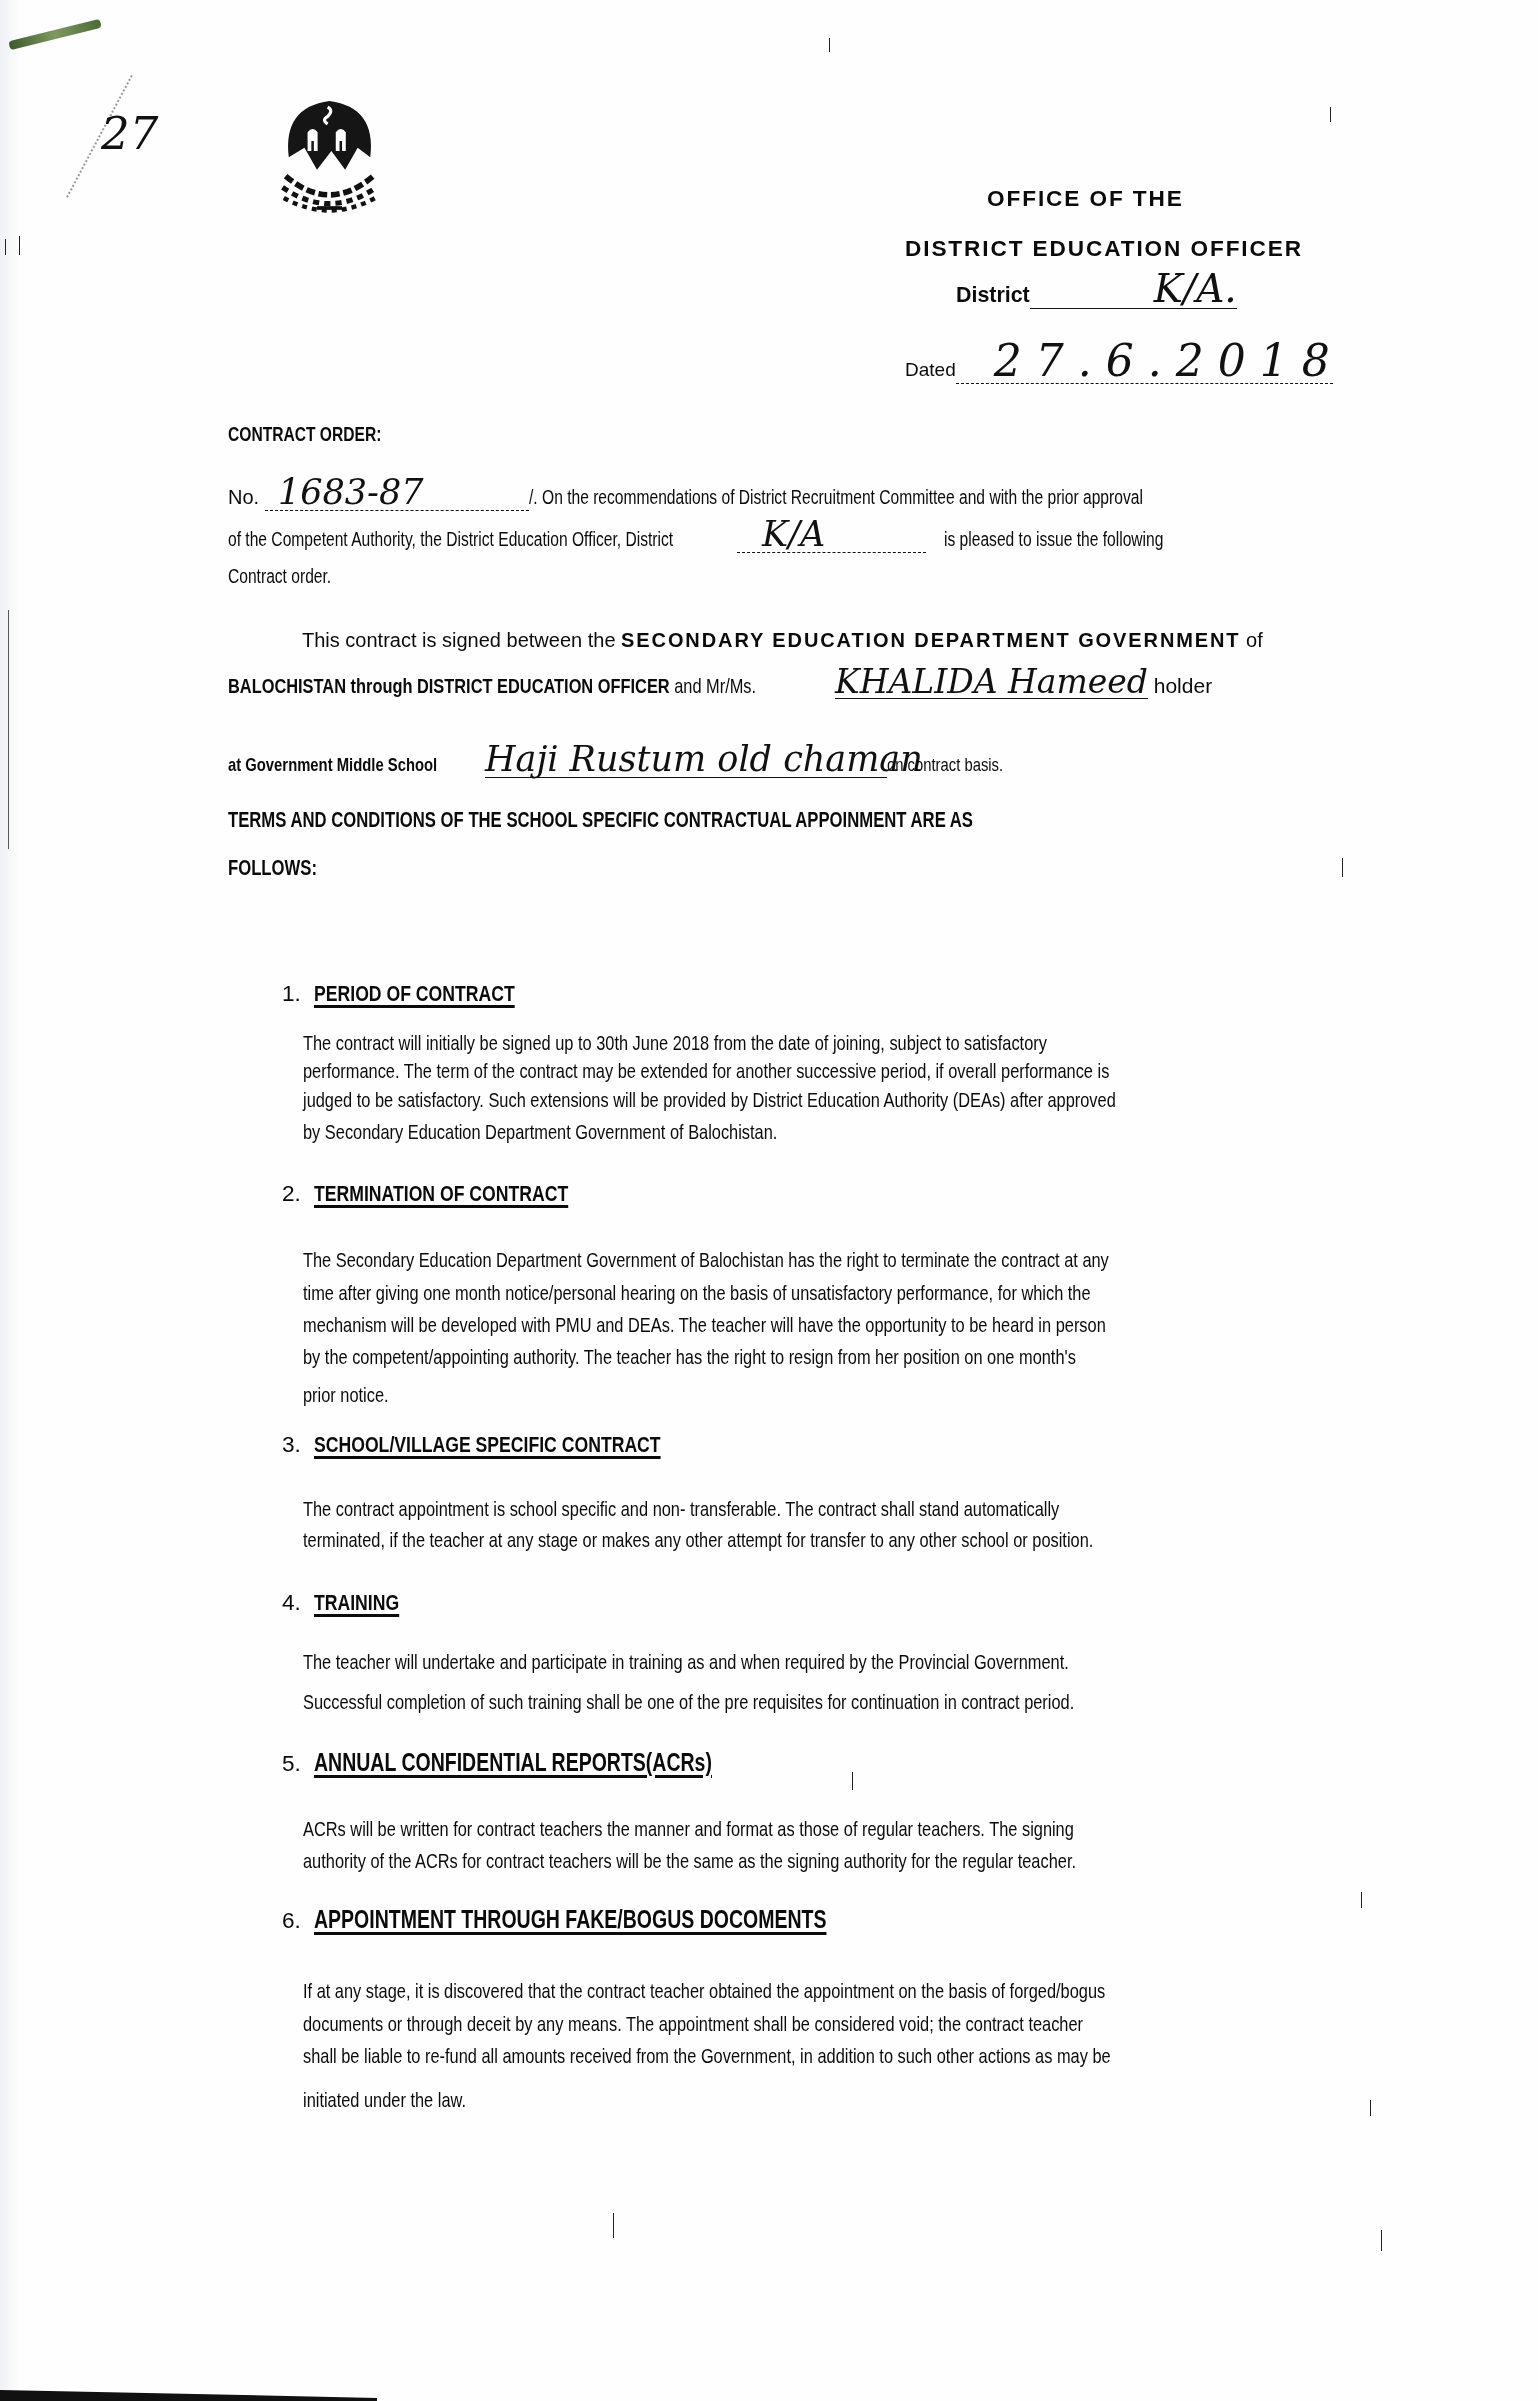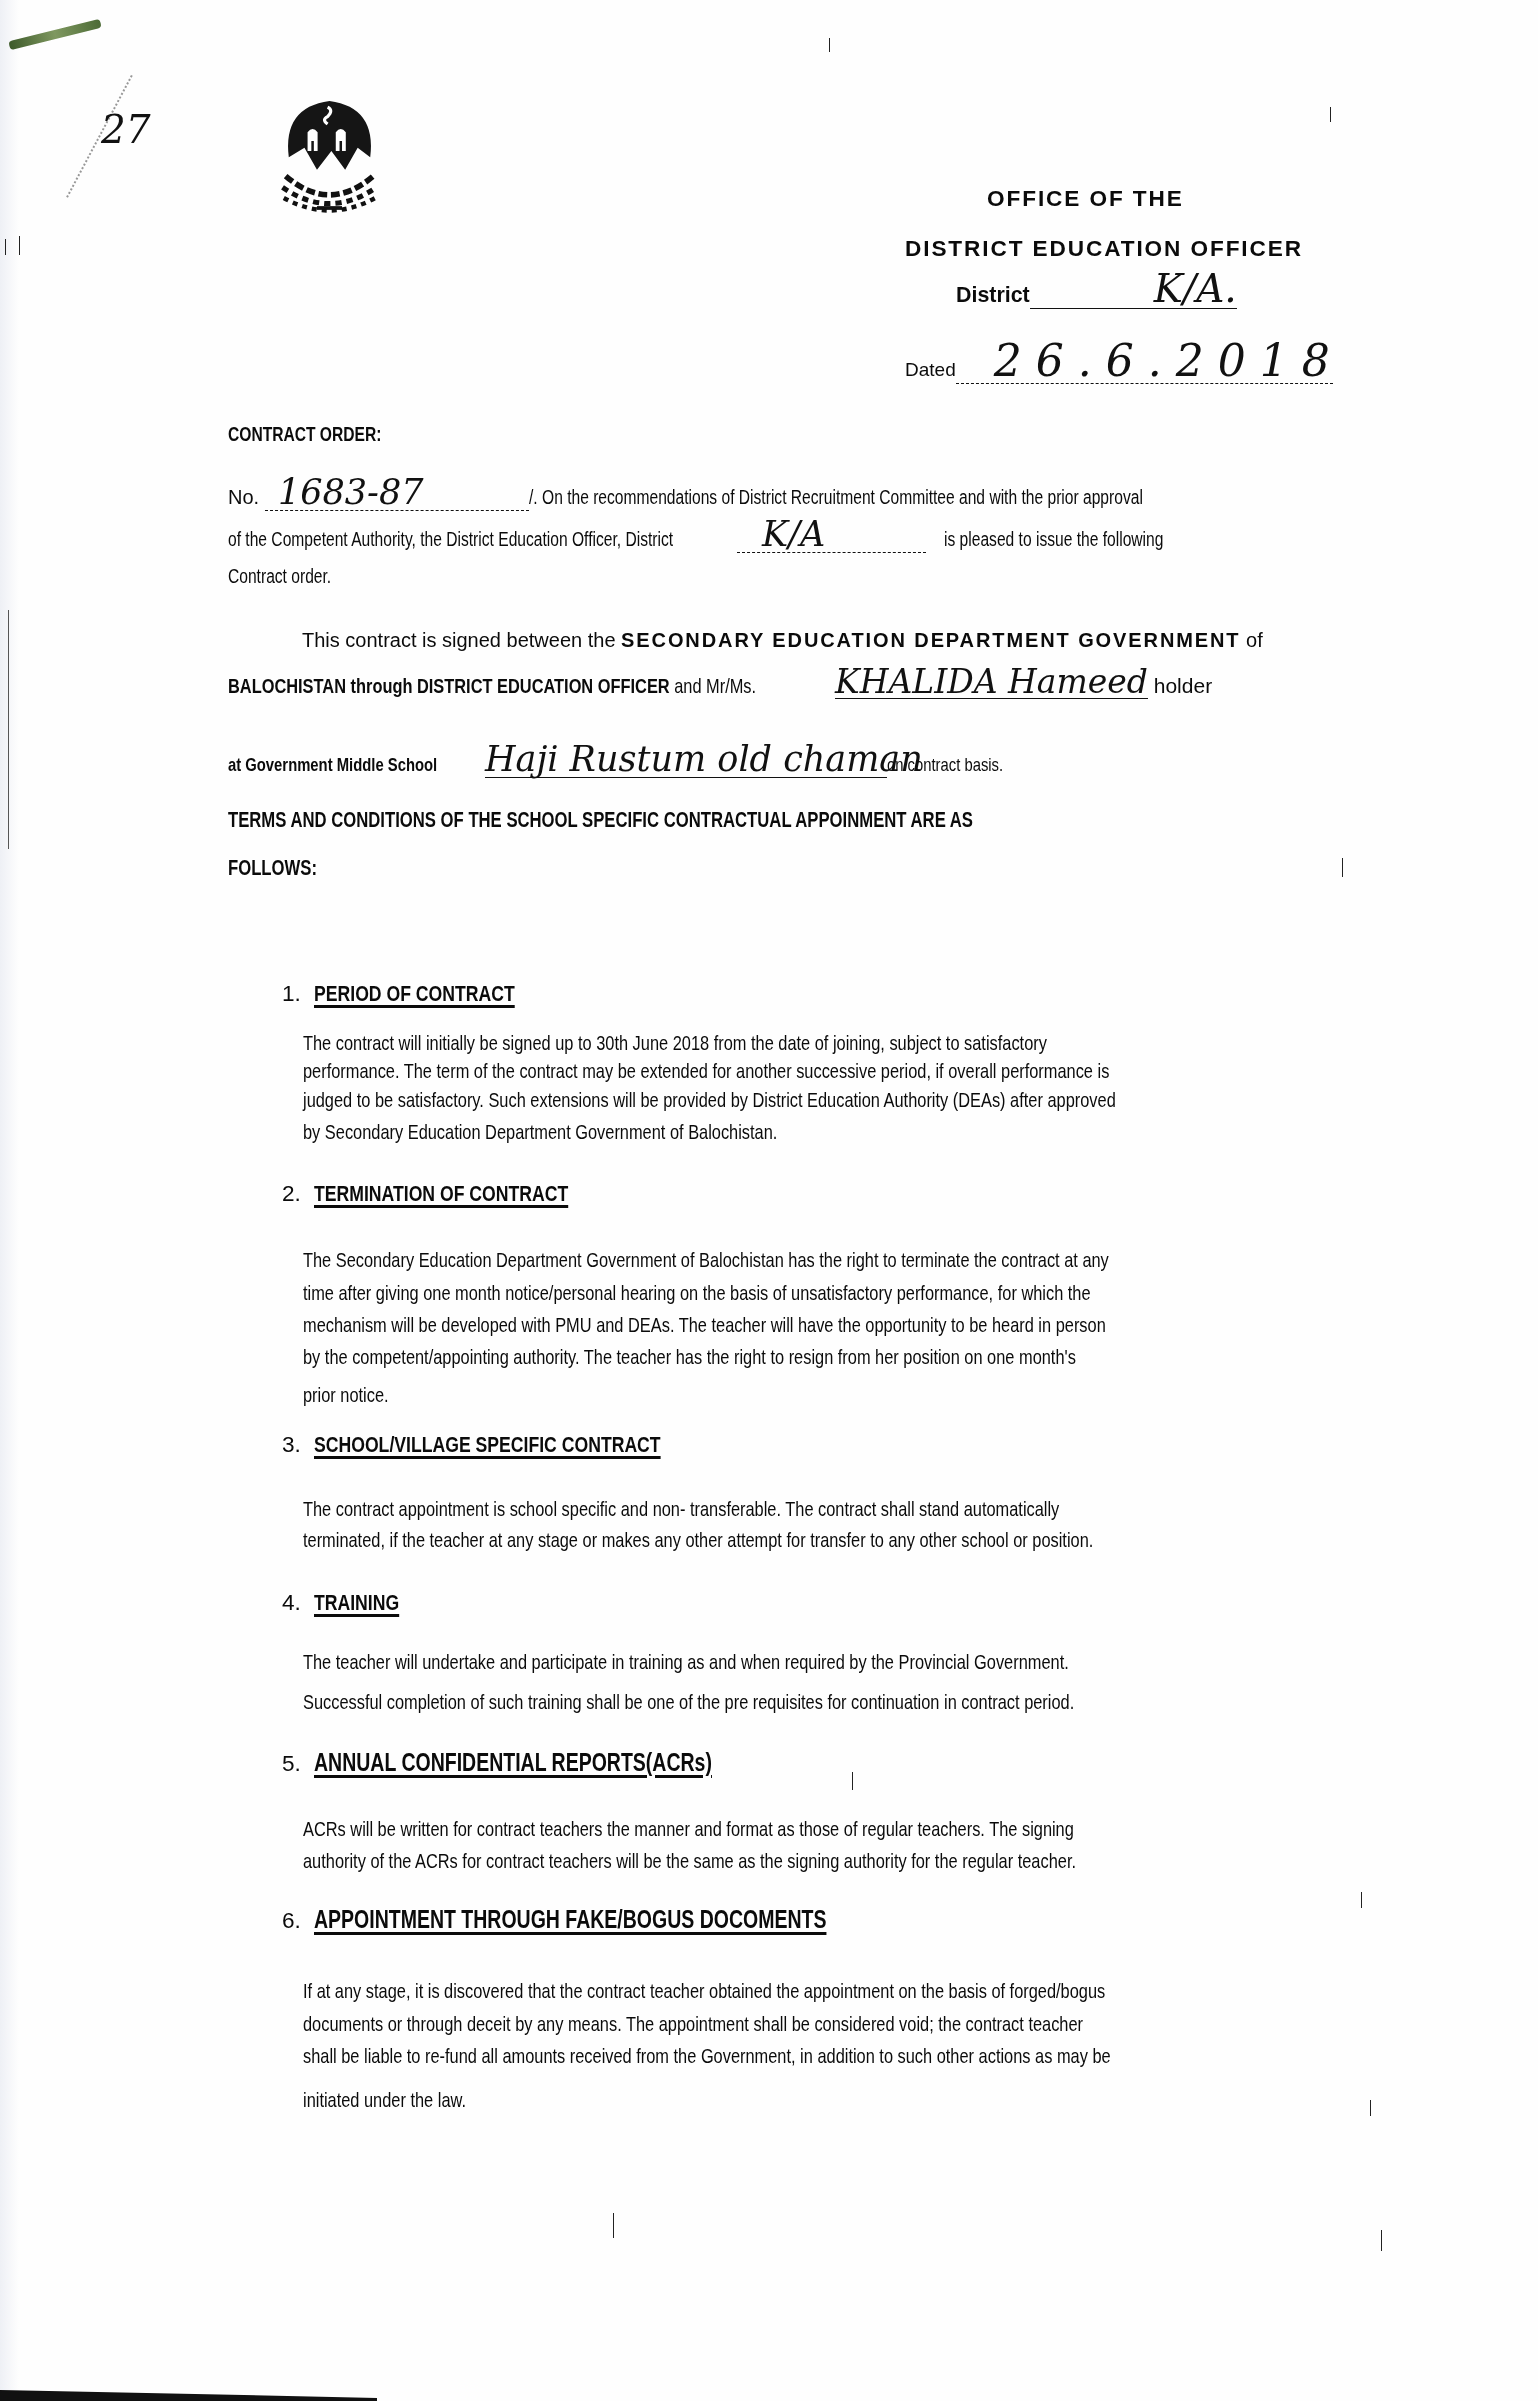--- a/index.html
+++ b/index.html
@@ -2,21 +2,21 @@
 <html style="font-size:10px"><head>
 <meta charset="utf-8">
 <style>
   html, body { margin: 0; padding: 0; background: #ffffff; }
   body { width: 1539px; height: 2401px; position: relative; overflow: hidden; color: #0b0b0b; font-family: "Liberation Sans", sans-serif; }
   .page { position: absolute; inset: 0; background: #fefefe; }
   .edge-shadow { position: absolute; left: 0; top: 0; width: 19px; height: 100%; background: linear-gradient(to right, #eef0f5, rgba(255,255,255,0)); }
   .bottom-bar { position: absolute; left: 0; bottom: 0; width: 377px; height: 11.3px; background: #111; transform: skewY(1.2deg); transform-origin: left; }
   .green-mark { position: absolute; left: 7.5px; top: 30px; width: 94px; height: 8.8px; background: linear-gradient(90deg,#3d5a2a,#7f9860,#4c6b36); border-radius: 3.8px; transform: rotate(-14deg); }
   .margin-scribble { position: absolute; left: 57px; top: 57px; width: 44px; height: 138px; border-right: 2.5px dotted #555; transform: rotate(28deg); opacity: .6; }
-  .page-num { position: absolute; left: 101px; top: 107px; font-family: "DejaVu Serif", serif; font-style: italic; font-size: 39px; text-align: right; }
+  .page-num { position: absolute; left: 101px; top: 107px; font-family: "DejaVu Serif", serif; font-style: italic; font-size: 45px; text-align: right; }
   .logo { position: absolute; left: 270px; top: 88px; width: 119px; height: 126px; }
   .abs { position: absolute; white-space: nowrap; }
   .hdr { font-family: "Liberation Sans", sans-serif; font-weight: bold; letter-spacing: 1.9px; font-size: 22.6px; }
   .cond { display: inline-block; transform: scaleX(0.78); transform-origin: left; }
   .hand { font-family: "DejaVu Serif", serif; font-style: italic; color: #111; }
   .ul { border-bottom: 1.9px solid #111; display: inline-block; }
   .body { font-size: 22.6px; line-height: 1; }
   .bold { font-weight: bold; }
   .sec-title { font-weight: bold; font-size: 22.6px; text-decoration: underline; text-decoration-thickness: 2.5px; text-underline-offset: 3.8px; }
   .sec-num { font-size: 22.6px; }
@@ -42,21 +42,21 @@
     <path d="M22 175 Q95 215 168 175" stroke="#111" stroke-width="7" fill="none" stroke-dasharray="8 8"></path>
     <rect x="75" y="188" width="40" height="6" fill="#111"></rect>
   </svg>
 
   <div class="abs hdr" style="left:987px; top:186px;">OFFICE OF THE</div>
   <div class="abs hdr" style="left:905px; top:236px;">DISTRICT EDUCATION OFFICER</div>
   <div class="abs" style="left:956px; top:269px;">
     <span class="bold" style="font-size:21.4px;">District</span><span class="ul hand" style="width:207px; font-size:39px; padding-left:50px; box-sizing:border-box; line-height:1;text-align:right;">K/A.</span>
   </div>
   <div class="abs" style="left:905px; top:339px;">
-    <span style="font-size:19px;">Dated</span><span class="ul hand" style="width:377px; font-size:44px; letter-spacing:14px; padding-left:38px; box-sizing:border-box; border-bottom-style:dashed; line-height:1;">26.6.2018</span>
+    <span style="font-size:19px;">Dated</span><span class="ul hand" style="width:377px; font-size:44px; letter-spacing:14px; padding-left:38px; box-sizing:border-box; border-bottom-style:dashed; line-height:1;">27.6.2018</span>
   </div>
 
   <div class="abs bold" style="left:228px; top:423px; font-size:20px; text-decoration:underline; text-decoration-thickness:1.9px;"><span class="cond">CONTRACT ORDER:</span></div>
 
   <div class="abs body" style="left:228px; top:475px;">
     <span style="font-size:20px;">No.</span>
     <span class="ul hand" style="width:264px; font-size:35px; padding-left:12.6px; box-sizing:border-box; border-bottom-style:dashed; line-height:1;font-style:italic;">1683-87</span><span class="cond" style="font-size:20px;">/. On the recommendations of District Recruitment Committee and with the prior approval</span>
   </div>
   <div class="abs" style="left:228px; top:517px; font-size:20px;">
     <span class="cond" style="width:654px;">of the Competent Authority, the District Education Officer, District</span><span class="ul hand" style="width:189px; font-size:35px; padding-left:25px; box-sizing:border-box; border-bottom-style:dashed; line-height:1; margin-left:-145px;">K/A</span>

